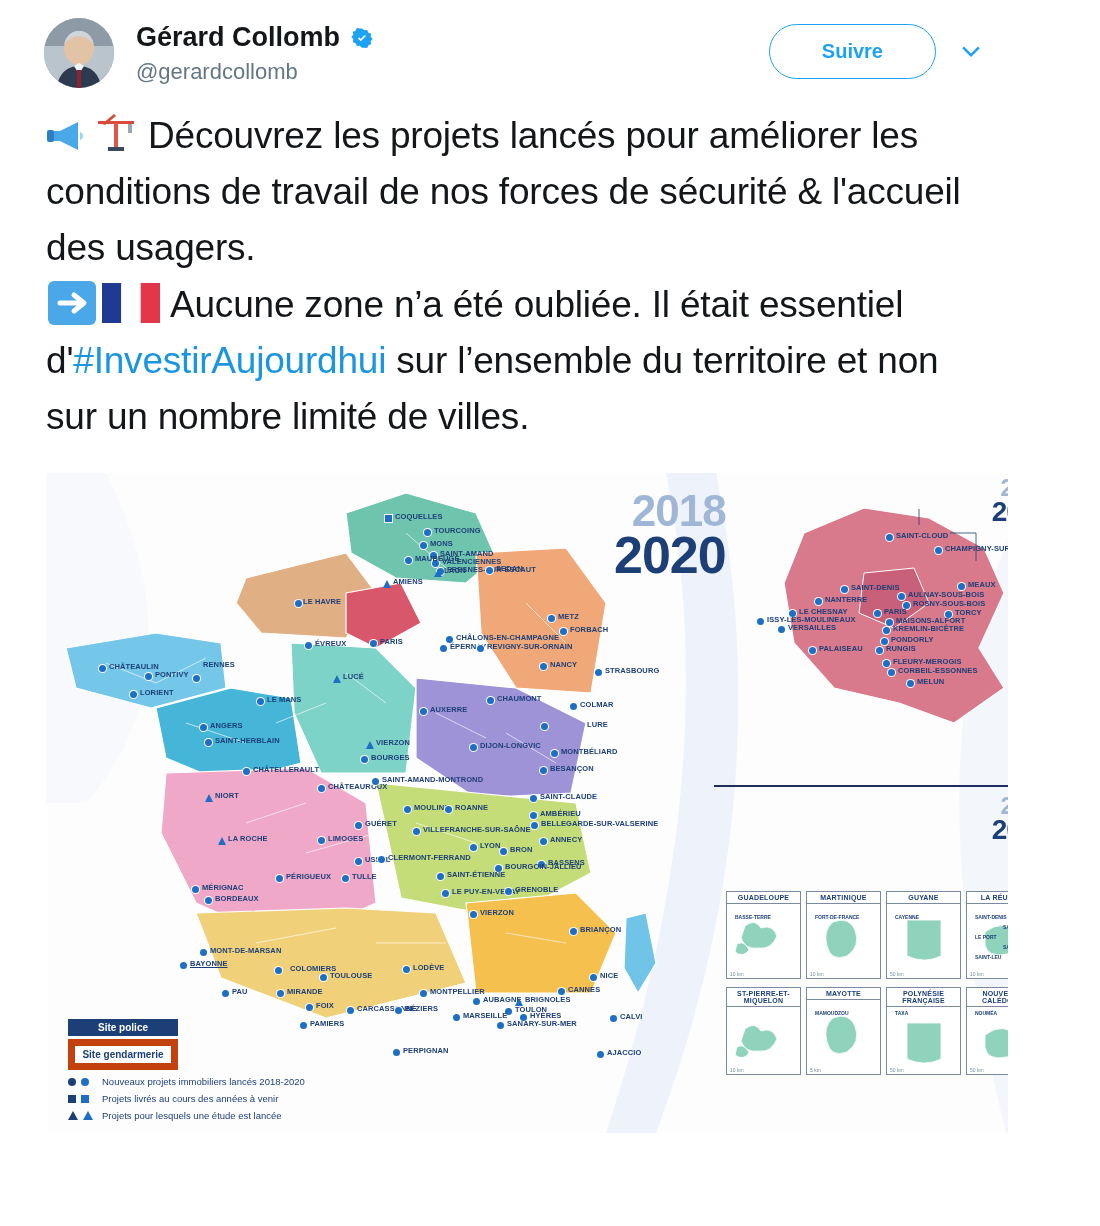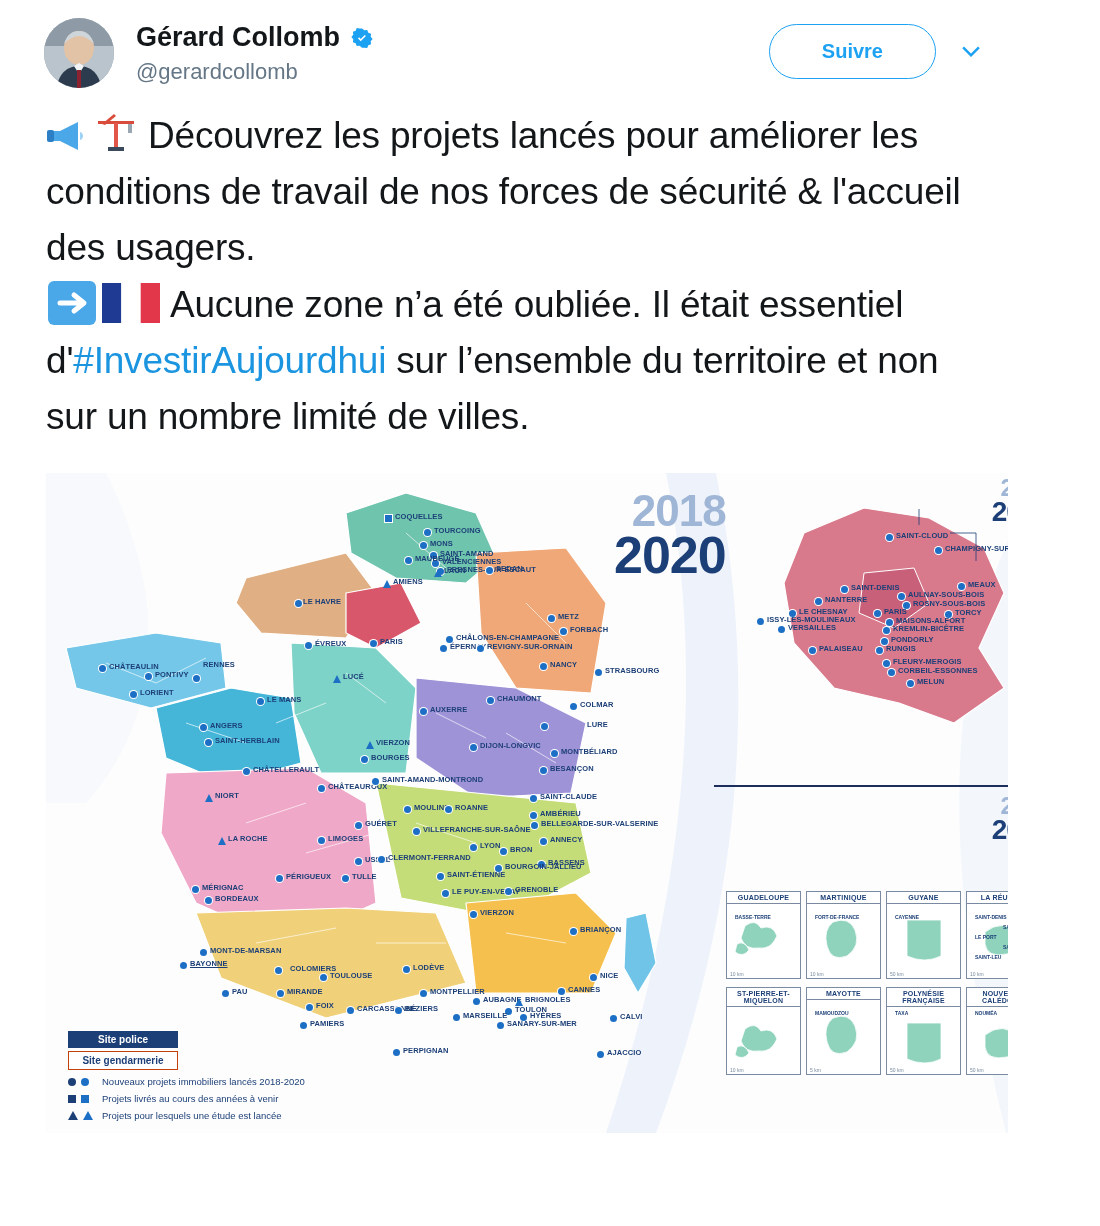--- a/index.html
+++ b/index.html
@@ -142,21 +142,21 @@
   .legend-pill {
     background: #1c3f77;
     color: #fff;
     font-size: 10px;
     font-weight: bold;
     text-align: center;
     padding: 3px 0;
     width: 110px;
     margin-bottom: 3px;
   }
-  .legend-pill.gend { background: #ffffff; color: #1c3f77; border:1px solid #c2410c; }
+  .legend-pill.gend { background: #ffffff; color: #1c3f77; border:7px solid #c2410c; }
   .legend-row { display: flex; align-items: center; margin-top: 6px; }
   .legend-row .glyphs { width: 34px; display:flex; gap:5px; align-items:center;}
   .legend-row .txt { font-size: 9.5px; }
   .dot { width: 8px; height: 8px; border-radius: 50%; background: #1c6fc4; display:inline-block;}
   .dot.dark { background: #1c3f77; }
   .sq { width: 8px; height: 8px; background: #1c6fc4; display:inline-block;}
   .sq.dark { background: #1c3f77; }
   .tri {
     width: 0; height: 0;
     border-left: 5px solid transparent;

